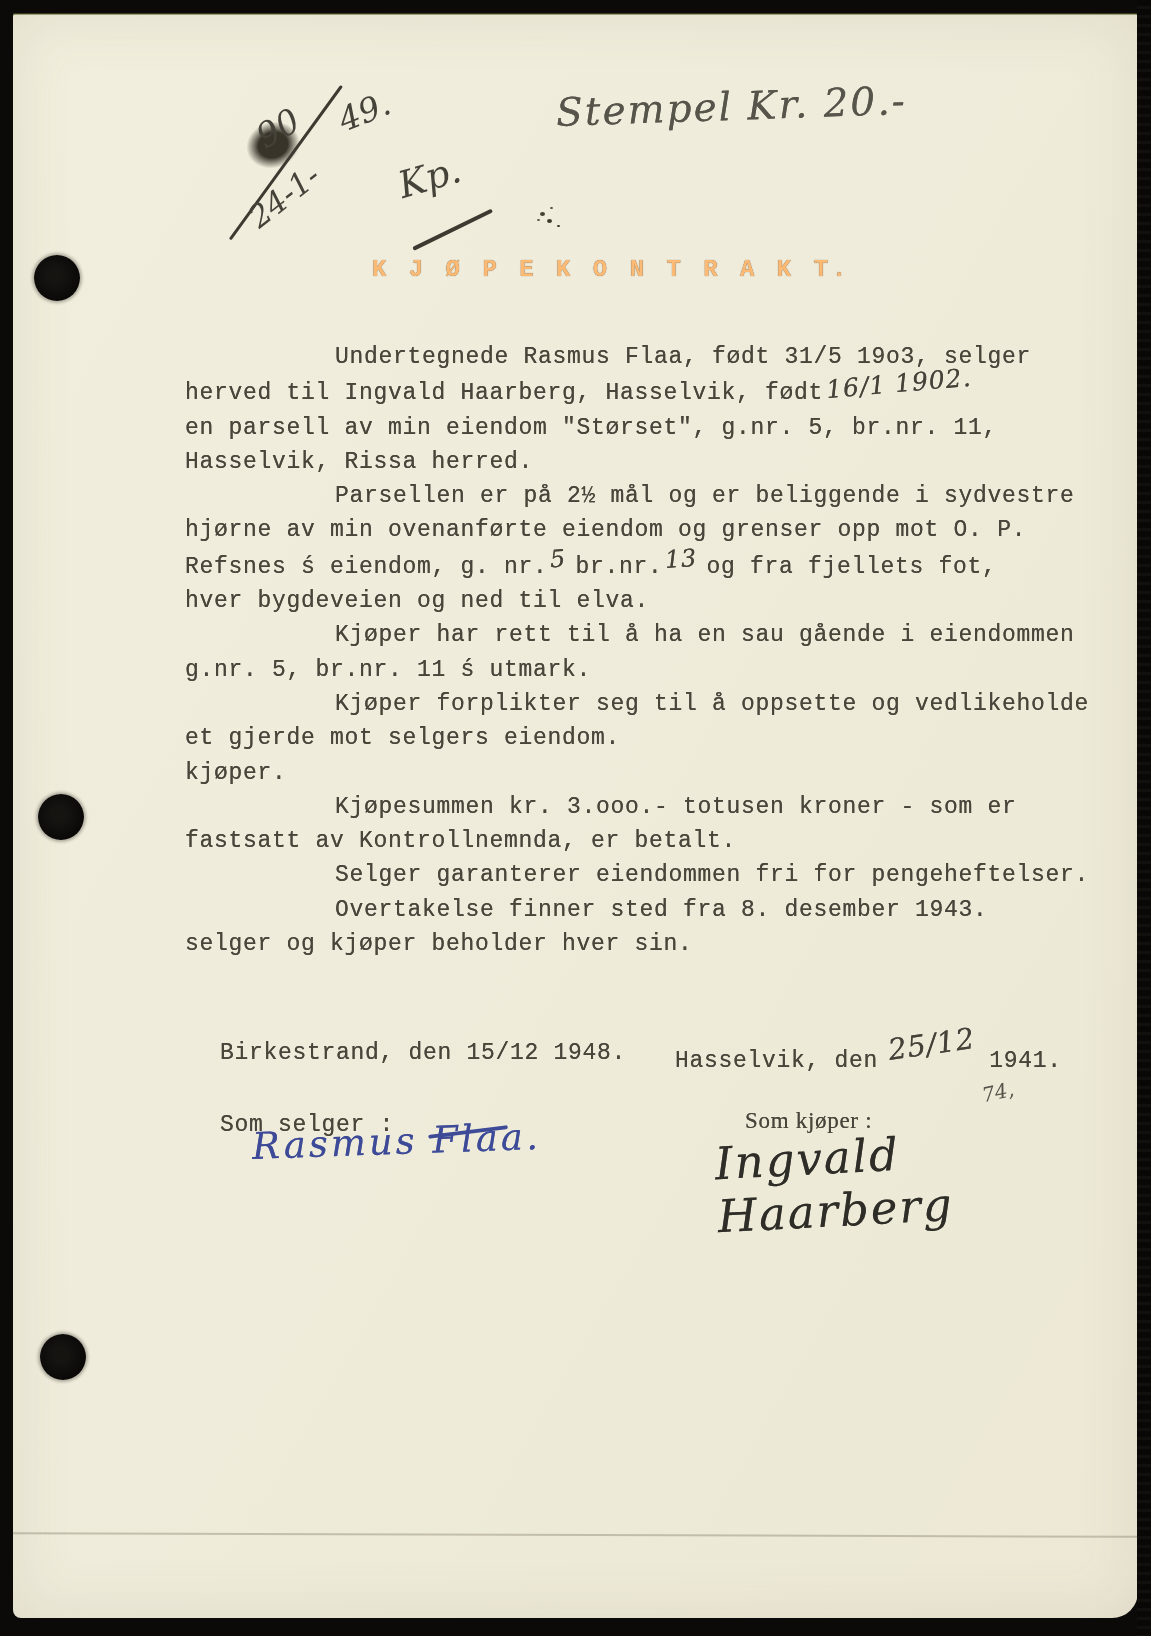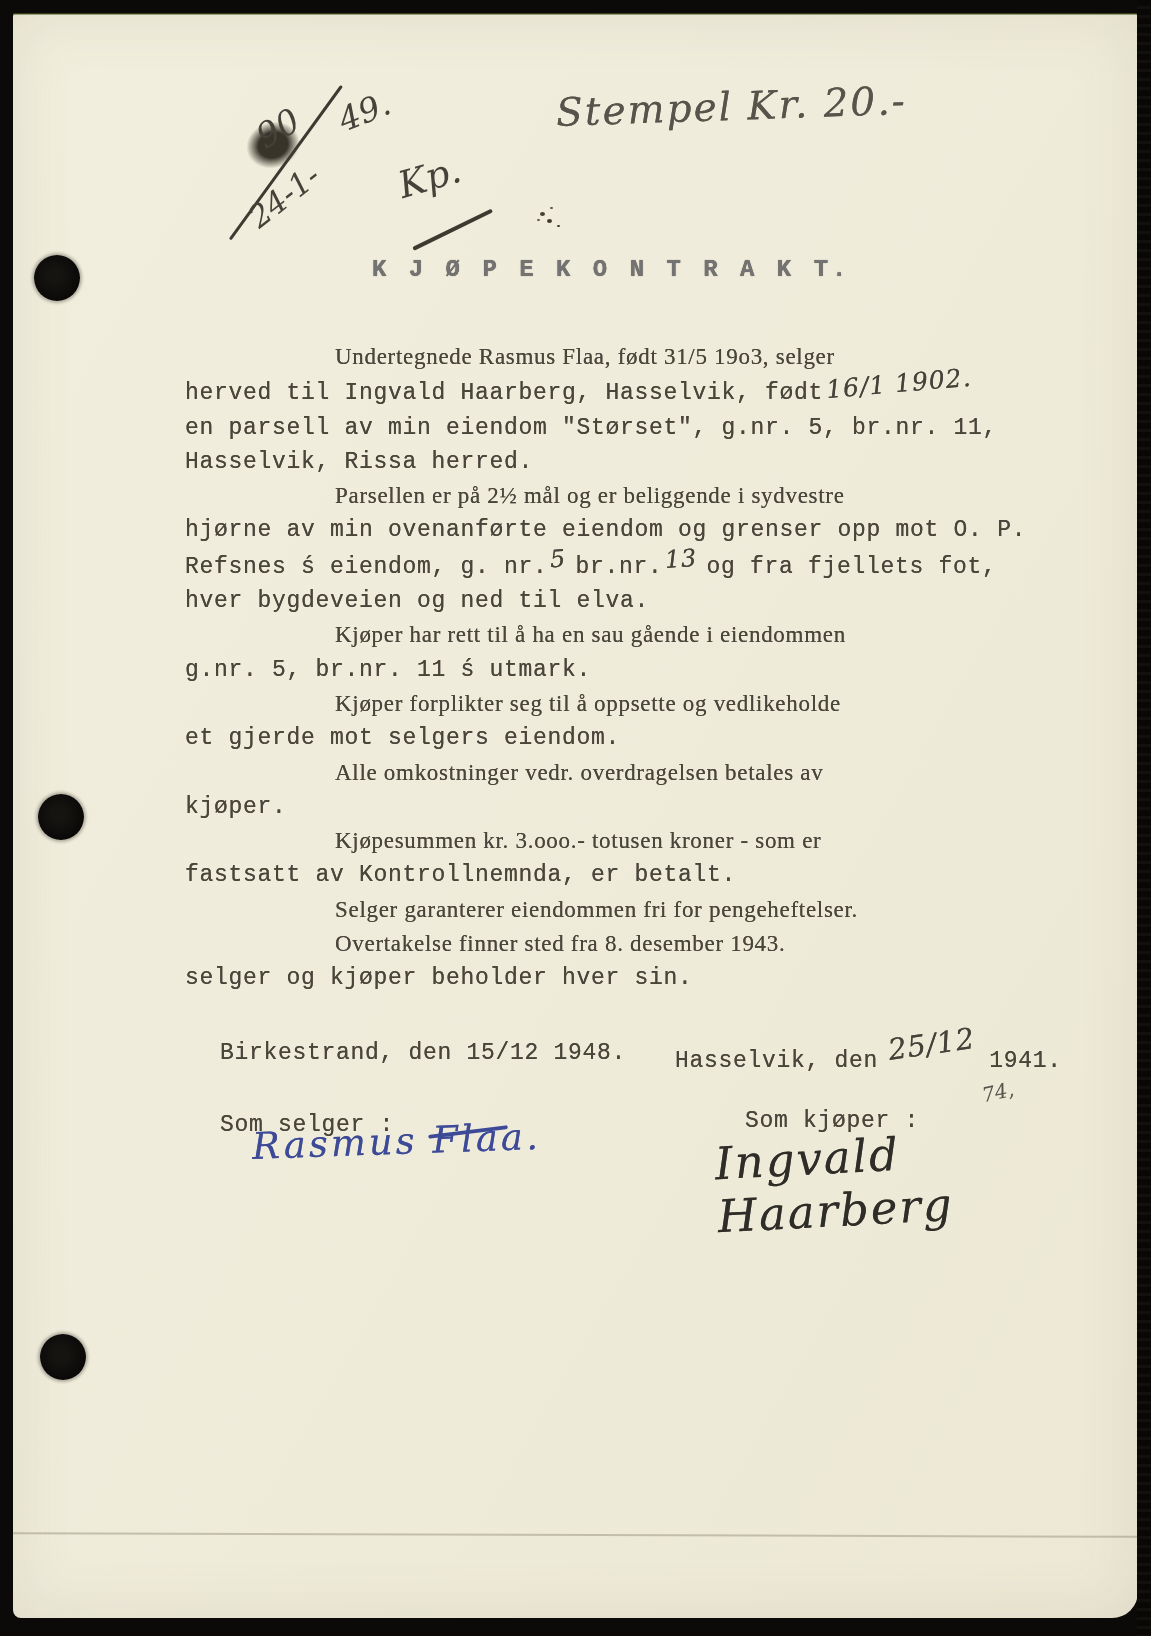--- a/index.html
+++ b/index.html
@@ -19,25 +19,25 @@
   .hole{position:absolute;width:46px;height:46px;border-radius:50%;
         background:radial-gradient(circle at 45% 45%,#161411 20%,#0a0908 70%);
         box-shadow:0 0 3px 2px rgba(60,55,45,0.35);}
   .hole.h1{left:34px;top:255px;}
   .hole.h2{left:38px;top:794px;}
   .hole.h3{left:40px;top:1334px;}
 
   
   .typed{color:#4a453b;text-shadow:0 0 0.6px rgba(64,58,46,0.8);}
   .title{position:absolute;left:372px;top:256px;font-size:24px;font-weight:700;
-         letter-spacing:4px;color:#737373;text-shadow:0 0 0.8px rgba(55,48,38,0.9);}
+         letter-spacing:4px;color:#fdba74;text-shadow:0 0 0.8px rgba(55,48,38,0.9);}
   .bodytext{position:absolute;left:185px;top:340px;width:880px;
             font-size:23px;line-height:34.3px;letter-spacing:0.7px;}
   .line{white-space:pre;}
-  .line.indent{padding-left:150px;font-family:Liberation Serif, serif;}
+  .line.indent{padding-left:150px;}
 
   
   .hand{font-family:"DejaVu Serif",serif;font-style:italic;color:#45423a;}
   .hand-inline{display:inline-block;font-size:25px;transform:rotate(-5deg);
                position:relative;top:-7px;margin:0 8px 0 3px;letter-spacing:1px;}
   .hand-num{display:inline-block;font-size:24px;transform:rotate(-4deg);
             position:relative;top:-6px;margin:0 10px 0 2px;}
 
   
   .ann{position:absolute;color:#45423a;}
@@ -60,21 +60,21 @@
 
   .stamp-note{position:absolute;left:556px;top:84px;font-size:39px;letter-spacing:2px;
               color:#57544b;transform:rotate(-2deg);text-shadow:0 0 0.5px rgba(80,76,66,0.8);}
 
   .dateline-left{position:absolute;left:220px;top:1040px;font-size:23px;letter-spacing:0.7px;}
   .dateline-right{position:absolute;left:675px;top:1040px;font-size:23px;letter-spacing:0.7px;white-space:pre;}
   .hand-date{display:inline-block;font-size:29px;transform:rotate(-8deg);
              position:relative;top:-13px;margin:0 14px 0 10px;}
 
   .seller-label{position:absolute;left:220px;top:1112px;font-size:23px;letter-spacing:0.7px;}
-  .buyer-label{position:absolute;left:745px;top:1108px;font-size:23px;letter-spacing:0.7px;}
+  .buyer-label{position:absolute;left:745px;top:1108px;font-size:23px;letter-spacing:0.7px;font-family:Liberation Serif, serif;}
   .buyer-mark{position:absolute;left:982px;top:1080px;font-size:20px;transform:rotate(-12deg);color:#55524a;}
 
   .sig-seller{position:absolute;left:252px;top:1120px;font-size:37px;letter-spacing:3px;
               color:#3d4a97;transform:rotate(-2deg);text-shadow:0 0 0.5px rgba(61,74,151,0.7);}
   .sig-seller-stroke{position:absolute;left:428px;top:1130px;width:80px;height:3.5px;
                      background:#3d4a97;transform:rotate(-7deg);border-radius:2px;}
   .sig-buyer{position:absolute;left:716px;top:1126px;font-size:45px;letter-spacing:2px;
              color:#2f2d28;transform:rotate(-3deg);text-shadow:0 0 0.6px rgba(47,45,40,0.7);}
 </style>
 </head>
@@ -107,21 +107,20 @@
     <div class="line">en parsell av min eiendom "Størset", g.nr. 5, br.nr. 11,</div>
     <div class="line">Hasselvik, Rissa herred.</div>
     <div class="line indent">Parsellen er på 2½ mål og er beliggende i sydvestre</div>
     <div class="line">hjørne av min ovenanførte eiendom og grenser opp mot O. P.</div>
     <div class="line"><span>Refsnes ś eiendom, g. nr.</span><span class="hand hand-num">5</span><span>br.nr.</span><span class="hand hand-num">13</span><span>og fra fjellets fot,</span></div>
     <div class="line">hver bygdeveien og ned til elva.</div>
     <div class="line indent">Kjøper har rett til å ha en sau gående i eiendommen</div>
     <div class="line">g.nr. 5, br.nr. 11 ś utmark.</div>
     <div class="line indent">Kjøper forplikter seg til å oppsette og vedlikeholde</div>
     <div class="line">et gjerde mot selgers eiendom.</div>
-    <div class="line indent">Alle omkostninger vedr. overdragelsen betales av</div>
     <div class="line">kjøper.</div>
     <div class="line indent">Kjøpesummen kr. 3.ooo.- totusen kroner - som er</div>
     <div class="line">fastsatt av Kontrollnemnda, er betalt.</div>
     <div class="line indent">Selger garanterer eiendommen fri for pengeheftelser.</div>
     <div class="line indent">Overtakelse finner sted fra 8. desember 1943.</div>
     <div class="line">selger og kjøper beholder hver sin.</div>
   </div>
 
   <div class="dateline-left typed">Birkestrand, den 15/12 1948.</div>
   <div class="dateline-right typed"><span>Hasselvik, den</span><span class="hand hand-date">25/12</span><span>1941.</span></div>

